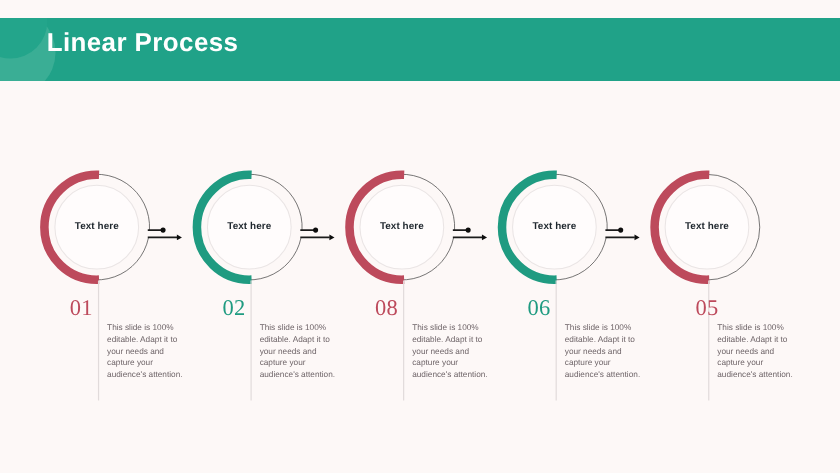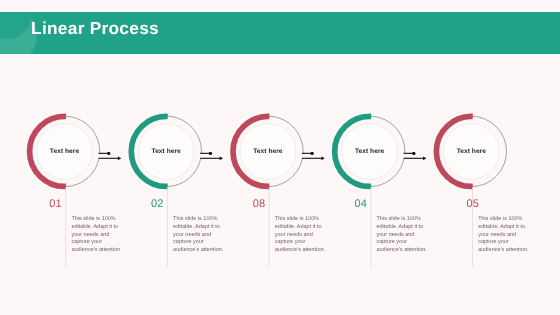--- a/index.html
+++ b/index.html
@@ -7,21 +7,21 @@
   body { background:#fdf8f7; font-family:"Liberation Sans", sans-serif; position:relative;
          -webkit-font-smoothing:antialiased; text-rendering:geometricPrecision; }
   #slide { position:absolute; left:0; top:0; width:444px; height:315px;margin-top:12px; }
   #header { position:absolute; left:0; top:0; width:560px; height:42px; background:#20a288; overflow:hidden; }
   #title { position:absolute; left:31.1px; top:-5px; height:42px; display:flex; align-items:center;
            font-size:17.3px; font-weight:bold; color:#ffffff; letter-spacing:0.28px; white-space:nowrap; }
   #diagram { position:absolute; left:0; top:0; width:560px; height:315px; }
   #overlay { position:absolute; left:0; top:0; width:560px; height:315px; }
   .step-label { position:absolute; font-size:6.6px; font-weight:bold; color:#1e262d; letter-spacing:0.05px;
                 white-space:nowrap; text-align:center; transform:translate(-50%,-50%); top:138.65px; }
-  .step-number { position:absolute; font-family:Liberation Sans, sans-serif; font-size:11px; font-weight:200;
+  .step-number { position:absolute; font-family:Liberation Serif, serif; font-size:15px; font-weight:200;
                  letter-spacing:0.15px; white-space:nowrap; transform:translate(-100%,0); top:186.4px; }
   .step-desc { position:absolute; font-size:5.5px; line-height:7.75px; color:#6e6468; width:57px; top:204.1px; }
   .c-red  { color:#bd4a5c; }
   .c-teal { color:#1f9b81;text-align:center; }
 </style>
 </head>
 <body>
 
 <div id="slide">
 
@@ -95,20 +95,20 @@
     <div class="step-label" style="left:64.5px">Text here</div>
     <div class="step-number c-red" style="left:61.9px">01</div>
     <div class="step-desc" style="left:71.4px">This slide is 100% editable. Adapt it to your needs and capture your audience's attention.</div>
     <div class="step-label" style="left:166.2px">Text here</div>
     <div class="step-number c-teal" style="left:163.6px">02</div>
     <div class="step-desc" style="left:173.1px">This slide is 100% editable. Adapt it to your needs and capture your audience's attention.</div>
     <div class="step-label" style="left:267.9px">Text here</div>
     <div class="step-number c-red" style="left:265.3px">08</div>
     <div class="step-desc" style="left:274.8px">This slide is 100% editable. Adapt it to your needs and capture your audience's attention.</div>
     <div class="step-label" style="left:369.6px">Text here</div>
-    <div class="step-number c-teal" style="left:367.0px">04</div>
+    <div class="step-number c-teal" style="left:367.0px">06</div>
     <div class="step-desc" style="left:376.5px">This slide is 100% editable. Adapt it to your needs and capture your audience's attention.</div>
     <div class="step-label" style="left:471.3px">Text here</div>
     <div class="step-number c-red" style="left:479px">05</div>
     <div class="step-desc" style="left:478.2px">This slide is 100% editable. Adapt it to your needs and capture your audience's attention.</div>
   </div>
 
 </div>
 
 </body></html>

